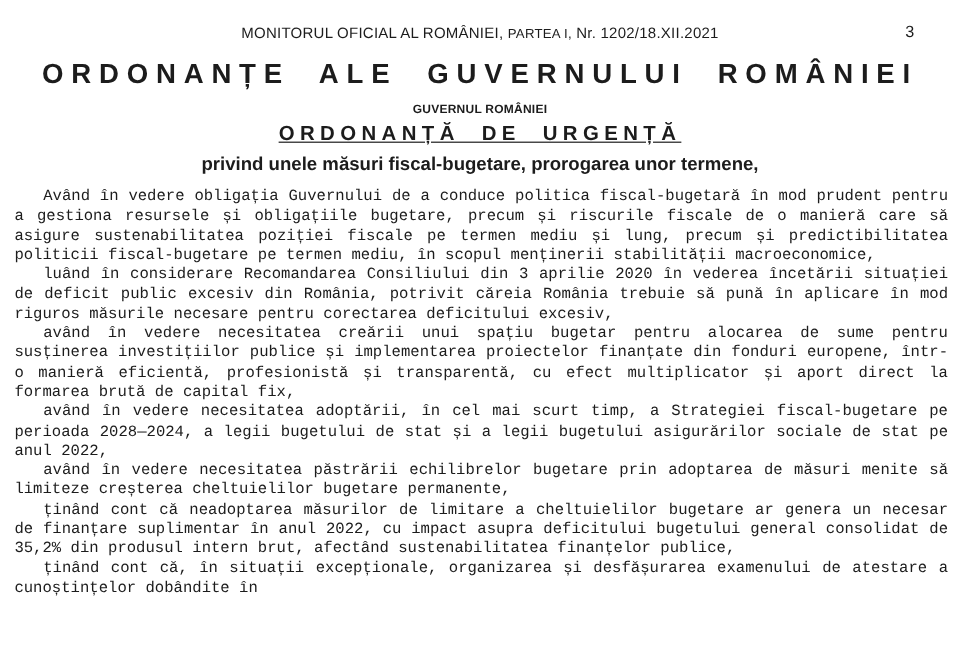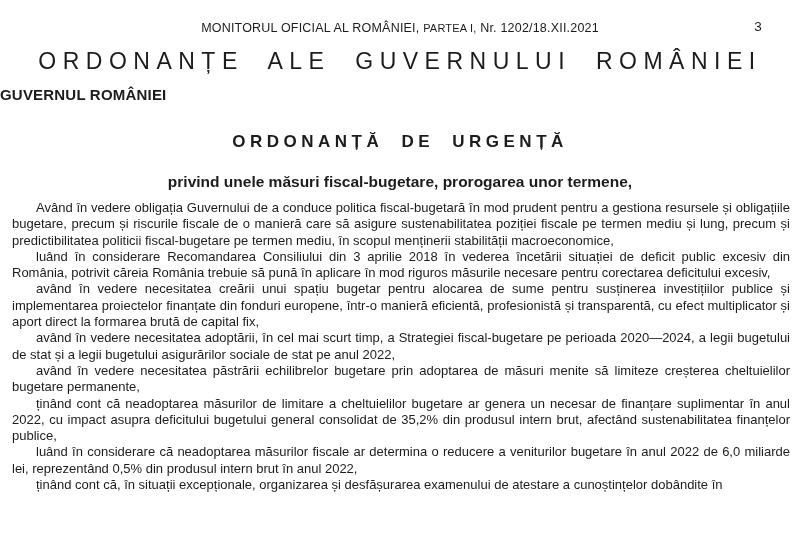--- a/index.html
+++ b/index.html
@@ -30,57 +30,60 @@
   }
   .page-number {
     position: absolute;
     top: 19px;
     right: 38px;
     font-size: 13.5px;
   }
   .section-title {
     margin-top: 13px;
     text-align: center;
-    font-weight: normal;
+    font-weight: bold;
     font-size: 23px;
     letter-spacing: 6.5px;
     word-spacing: 12px;
     white-space: nowrap;
   }
   .issuer {
     margin-top: 11px;
+    text-align: center;
     font-weight: bold;
-    font-size: 15px;
+    font-size: 10px;
     letter-spacing: 0.2px;
   }
   .act-title {
-    margin-top: 29px;
+    margin-top: 5px;
     text-align: center;
     font-weight: bold;
     font-size: 17px;
     letter-spacing: 4.5px;
     word-spacing: 9px;
     white-space: nowrap;
+    text-decoration: underline;
   }
   .act-subtitle {
-    margin-top: 19px;
+    margin-top: 5px;
     text-align: center;
     font-weight: bold;
     font-size: 15.5px;
     line-height: 21px;
   }
   .body-text {
     margin: 8px 10px 0 12px;
     text-align: justify;
     font-size: 13px;
     line-height: 16.3px;
   }
   .body-text p {
     margin: 0;
     text-indent: 24px;
+    font-family: Liberation Mono, monospace;
   }
 </style>
 </head>
 <body>
 
 <div class="page">
 
   <div class="masthead">
     <span>MONITORUL OFICIAL AL ROMÂNIEI,</span>
     <span class="part-small">PARTEA I,</span>
@@ -93,22 +96,21 @@
   <div class="issuer">GUVERNUL ROMÂNIEI</div>
 
   <div class="act-title">ORDONANȚĂ DE URGENȚĂ</div>
 
   <div class="act-subtitle">
     <div>privind unele măsuri fiscal-bugetare, prorogarea unor termene,</div>
   </div>
 
   <div class="body-text">
       <p>Având în vedere obligația Guvernului de a conduce politica fiscal-bugetară în mod prudent pentru a gestiona resursele și obligațiile bugetare, precum și riscurile fiscale de o manieră care să asigure sustenabilitatea poziției fiscale pe termen mediu și lung, precum și predictibilitatea politicii fiscal-bugetare pe termen mediu, în scopul menținerii stabilității macroeconomice,</p>
-      <p>luând în considerare Recomandarea Consiliului din 3 aprilie 2018 în vederea încetării situației de deficit public excesiv din România, potrivit căreia România trebuie să pună în aplicare în mod riguros măsurile necesare pentru corectarea deficitului excesiv,</p>
+      <p>luând în considerare Recomandarea Consiliului din 3 aprilie 2020 în vederea încetării situației de deficit public excesiv din România, potrivit căreia România trebuie să pună în aplicare în mod riguros măsurile necesare pentru corectarea deficitului excesiv,</p>
       <p>având în vedere necesitatea creării unui spațiu bugetar pentru alocarea de sume pentru susținerea investițiilor publice și implementarea proiectelor finanțate din fonduri europene, într-o manieră eficientă, profesionistă și transparentă, cu efect multiplicator și aport direct la formarea brută de capital fix,</p>
-      <p>având în vedere necesitatea adoptării, în cel mai scurt timp, a Strategiei fiscal-bugetare pe perioada 2020—2024, a legii bugetului de stat și a legii bugetului asigurărilor sociale de stat pe anul 2022,</p>
+      <p>având în vedere necesitatea adoptării, în cel mai scurt timp, a Strategiei fiscal-bugetare pe perioada 2028—2024, a legii bugetului de stat și a legii bugetului asigurărilor sociale de stat pe anul 2022,</p>
       <p>având în vedere necesitatea păstrării echilibrelor bugetare prin adoptarea de măsuri menite să limiteze creșterea cheltuielilor bugetare permanente,</p>
       <p>ținând cont că neadoptarea măsurilor de limitare a cheltuielilor bugetare ar genera un necesar de finanțare suplimentar în anul 2022, cu impact asupra deficitului bugetului general consolidat de 35,2% din produsul intern brut, afectând sustenabilitatea finanțelor publice,</p>
-      <p>luând în considerare că neadoptarea măsurilor fiscale ar determina o reducere a veniturilor bugetare în anul 2022 de 6,0 miliarde lei, reprezentând 0,5% din produsul intern brut în anul 2022,</p>
       <p>ținând cont că, în situații excepționale, organizarea și desfășurarea examenului de atestare a cunoștințelor dobândite în</p>
     </div>
 
 </div>
 
 </body></html>

